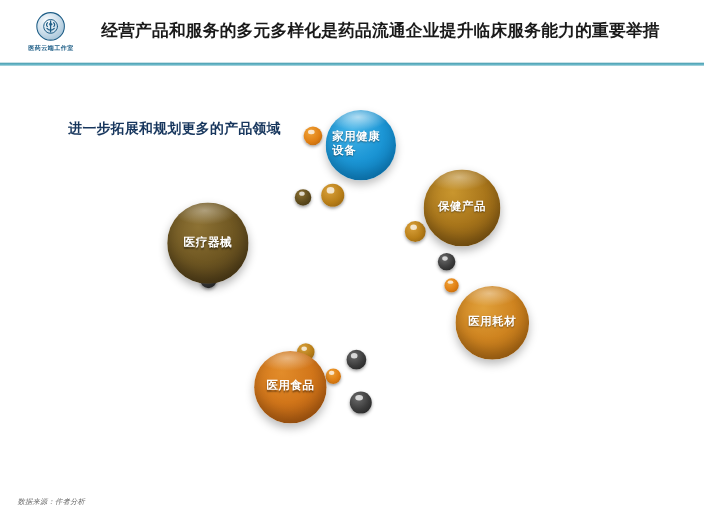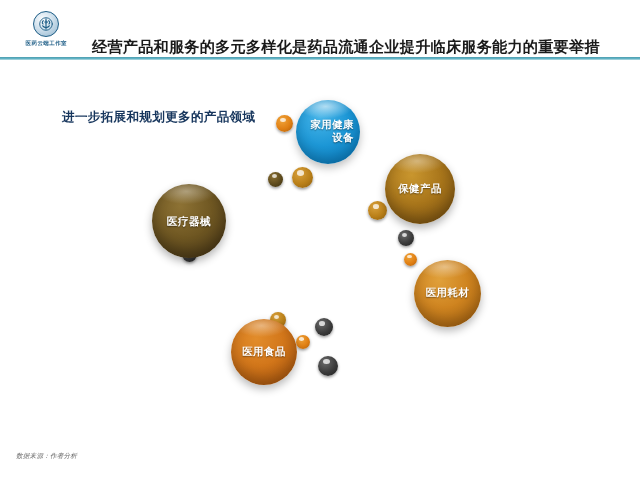--- a/index.html
+++ b/index.html
@@ -8,21 +8,21 @@
     background:#ffffff;
     font-family:"Liberation Sans","DejaVu Sans",sans-serif;
     overflow:hidden;
     position:relative;
   }
 
   
   .header{
     position:absolute;left:0;top:0;width:640px;height:58px;
     background:#ffffff;
-    display:flex;align-items:flex-end;
+    display:flex;align-items:center;
   }
   .logo-block{
     width:92px;height:58px;
     display:flex;flex-direction:column;align-items:center;justify-content:center;
     flex:0 0 92px;
   }
   .logo-mark{
     width:26px;height:26px;border-radius:50%;
     background:radial-gradient(circle at 36% 30%, #ffffff 0%, #e8f0f6 18%, #cfe0ec 45%, #8fb4cd 100%);
     border:1.6px solid #1d5d86;
@@ -61,21 +61,21 @@
   .callout{
     position:absolute;left:62px;top:47px;
     font-size:12.6px;font-weight:bold;color:#17365d;
     letter-spacing:.3px;white-space:nowrap;text-align:right;
   }
 
   
   .bubble{
     position:absolute;border-radius:50%;
     display:flex;align-items:center;justify-content:center;
-    text-align:right;box-sizing:border-box;
+    text-align:left;box-sizing:border-box;
     color:#fff;font-weight:bold;
     text-shadow:0 1px 1.4px rgba(0,0,0,.45);
     line-height:1.22;
     letter-spacing:.5px;
   }
   .bubble .lbl{display:block;padding:0 6px;}
 
   
   .b-core{
     left:183px;top:100px;width:183px;height:183px;

